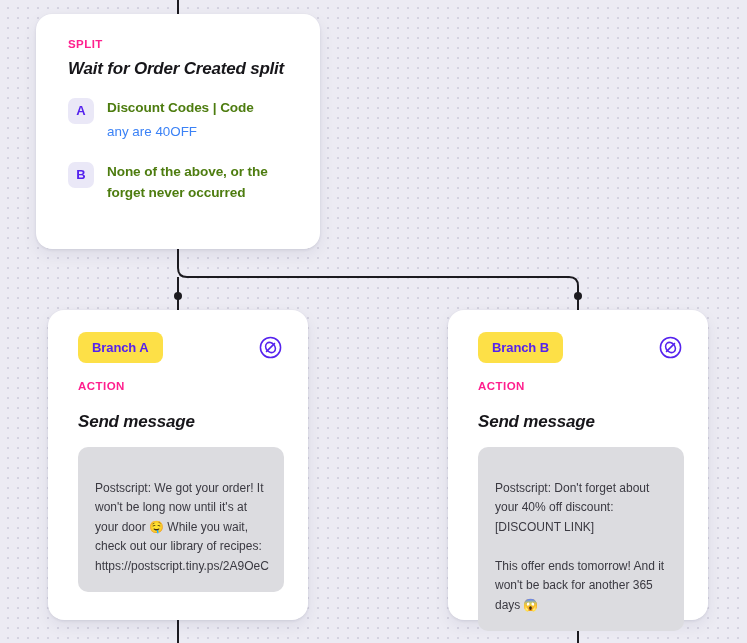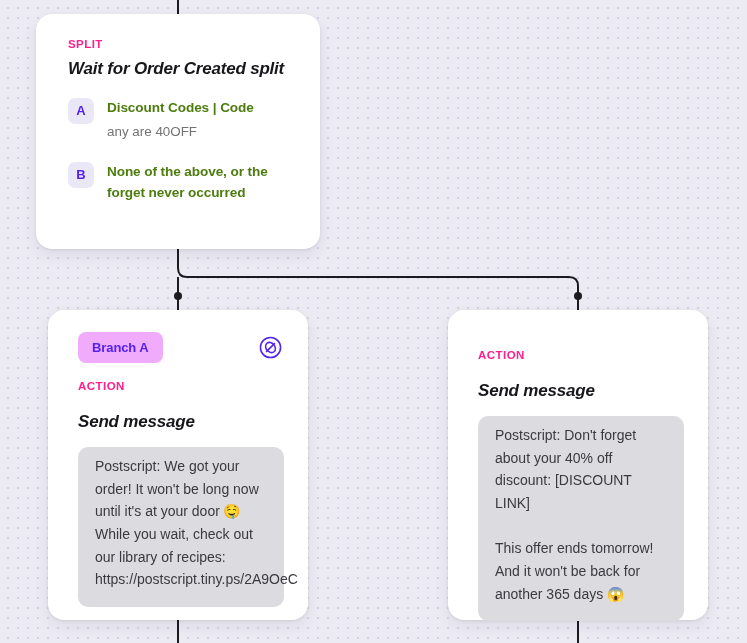--- a/index.html
+++ b/index.html
@@ -94,21 +94,21 @@
   .branch-primary {
     font-size: 13.6px;
     font-weight: bold;
     color: #4d7c0f;
     line-height: 1.55;
     letter-spacing: -0.1px;
   }
   .branch-secondary {
     font-size: 13.4px;
     font-weight: normal;
-    color: #737373;
+    color: #3b82f6;
     line-height: 1.55;
     margin-top: 4px;
   }
 
   
   .branch-card {
     top: 310px;
     width: 260px;
     height: 310px;
     padding: 22px 24px 0 30px;
@@ -116,21 +116,21 @@
   #branch-card-a { left: 48px; }
   #branch-card-b { left: 448px; }
 
   .branch-card-head {
     display: flex;
     align-items: flex-start;
     justify-content: space-between;
   }
   .branch-pill {
     display: inline-block;
-    background: #f0abfc;
+    background: #fde047;
     color: #5522ee;
     font-size: 13px;
     font-weight: bold;
     padding: 9px 14px;
     border-radius: 8px;
     line-height: 1;
     letter-spacing: -0.1px;
   }
   .exclude-icon {
     width: 23px;
@@ -140,22 +140,22 @@
     margin-right: 2px;
   }
 
   .action-block { margin-top: 17px; }
   .action-block .kicker { margin-bottom: 18px; }
 
   .message-bubble {
     margin-top: 15px;
     background: #dcdce0;
     border-radius: 10px;
-    padding: 8px 17px 16px 17px;
-    font-size: 14px;
+    padding: 32px 17px 16px 17px;
+    font-size: 12px;
     line-height: 1.62;
     color: #3a3941;
     white-space: pre-wrap;
     box-sizing: border-box;
   }
 </style>
 </head>
 <body>
 
 <svg id="connectors" viewBox="0 0 747 643" xmlns="http://www.w3.org/2000/svg">
@@ -206,20 +206,28 @@
 
   <div class="action-block">
     <div class="kicker">ACTION</div>
     <div class="card-title">Send message</div>
   </div>
 
   <div class="message-bubble">Postscript: We got your order! It won't be long now until it's at your door 🤤 While you wait, check out our library of recipes: https://postscript.tiny.ps/2A9OeC</div>
 </div>
 
 <div class="card branch-card" id="branch-card-b">
+  <div class="branch-card-head">
+    <span class="branch-pill">Branch B</span>
+    <svg class="exclude-icon" viewBox="0 0 24 24" xmlns="http://www.w3.org/2000/svg">
+      <circle cx="12" cy="12" r="10.5" fill="none" stroke="#5522ee" stroke-width="1.6"></circle>
+      <ellipse cx="12" cy="12" rx="4.6" ry="5.8" fill="none" stroke="#5522ee" stroke-width="1.6" transform="rotate(-40 12 12)"></ellipse>
+      <line x1="7.4" y1="16.6" x2="16.6" y2="7.4" stroke="#5522ee" stroke-width="1.6"></line>
+    </svg>
+  </div>
 
   <div class="action-block">
     <div class="kicker">ACTION</div>
     <div class="card-title">Send message</div>
   </div>
 
   <div class="message-bubble">Postscript: Don't forget about your 40% off discount: [DISCOUNT LINK]
 
 This offer ends tomorrow! And it won't be back for another 365 days 😱</div>
 </div>

